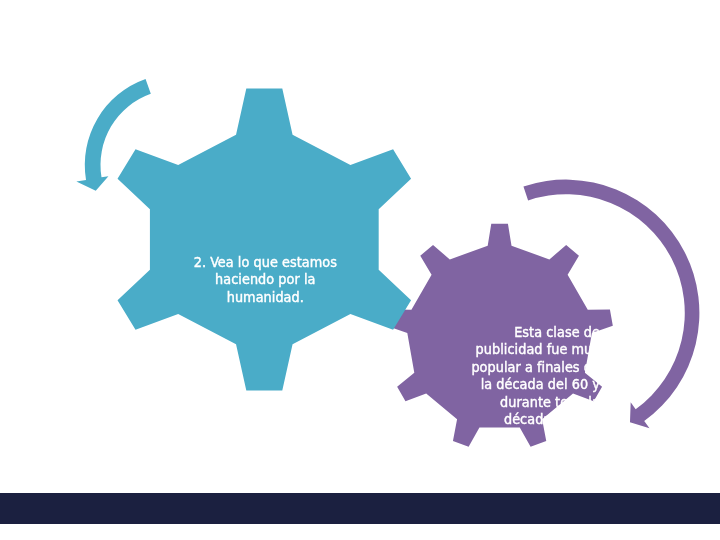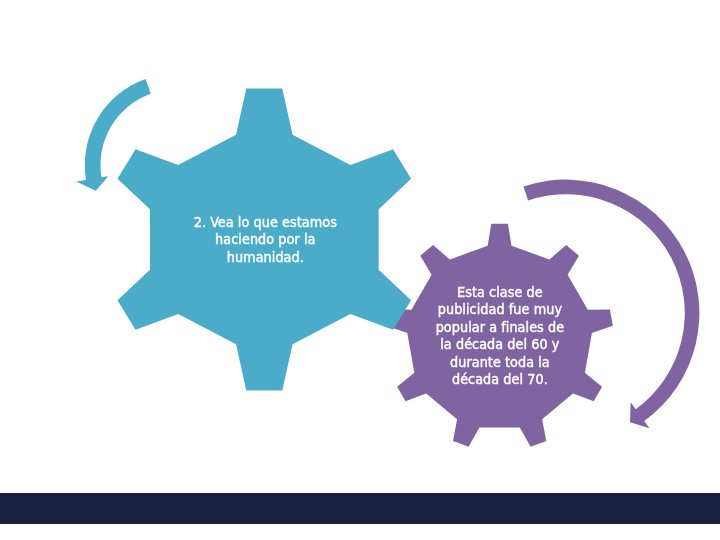--- a/index.html
+++ b/index.html
@@ -4,23 +4,23 @@
 <title>Slide</title>
 <style>
   html,body{margin:0;padding:0;}
   body{width:720px;height:540px;background:#ffffff;overflow:hidden;
        font-family:"DejaVu Sans",sans-serif;}
   .slide{position:relative;width:720px;height:540px;background:#ffffff;}
   svg.art{position:absolute;left:0;top:0;width:720px;height:540px;display:block;}
   .txtbox{position:absolute;color:#ffffff;text-align:center;
           font-family:"DejaVu Sans",sans-serif;font-stretch:condensed;
           font-size:14.284px;line-height:17.45px;letter-spacing:0.056px;white-space:pre-line;
-          -webkit-text-stroke:0.42px #ffffff;transform:translateZ(0);}
+          -webkit-text-stroke:0.42px #ffffff;transform:translateZ(0);margin-top:40px;}
   #blue-text{left:165.3px;top:213.8px;width:200px;}
-  #purple-text{left:399.9px;top:283.7px;width:200px;}
+  #purple-text{left:399.9px;top:283.7px;width:200px;text-align:right;}
   #bottom-bar{position:absolute;left:0;top:493px;width:720px;height:31px;background:#1B2040;}
 </style>
 </head>
 <body>
 
 <div class="slide">
   <svg class="art" viewBox="0 0 720 540">
     <path fill="#4AACC8" d="M145.56,79.03A91.20,91.20 0 0 0 86.02,179.90L76.36,181.50L95.76,190.65L108.42,176.19L101.51,177.33A75.50,75.50 0 0 1 150.80,93.83Z"></path>
     <path fill="#8064A2" d="M523.45,186.57A133.40,133.40 0 0 1 644.22,421.06L649.50,428.35L629.98,422.36L630.68,402.35L635.66,409.23A118.80,118.80 0 0 0 528.11,200.41Z"></path>
     <path fill="#8064A2" d="M491.27,223.81L507.93,223.81L511.50,245.67L549.38,259.46L566.17,245.00L578.94,255.72L567.62,274.76L587.77,309.67L609.92,309.38L612.82,325.80L591.90,333.11L584.90,372.81L602.06,386.83L593.72,401.27L573.00,393.42L542.12,419.33L546.25,441.10L530.59,446.80L519.76,427.47L479.44,427.47L468.61,446.80L452.95,441.10L457.08,419.33L426.20,393.42L405.48,401.27L397.14,386.83L414.30,372.81L407.30,333.11L386.38,325.80L389.28,309.38L411.43,309.67L431.58,274.76L420.26,255.72L433.03,245.00L449.82,259.46L487.70,245.67Z"></path>

